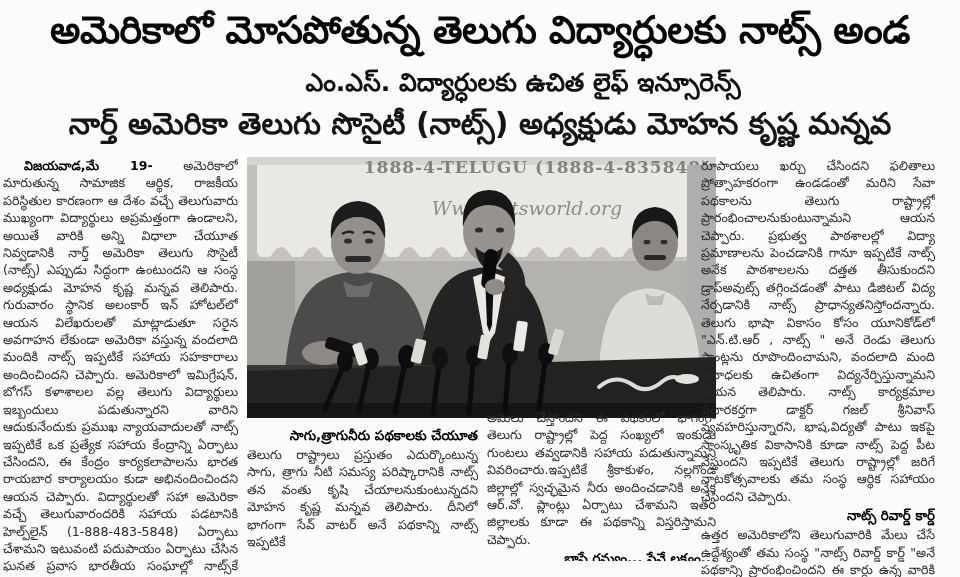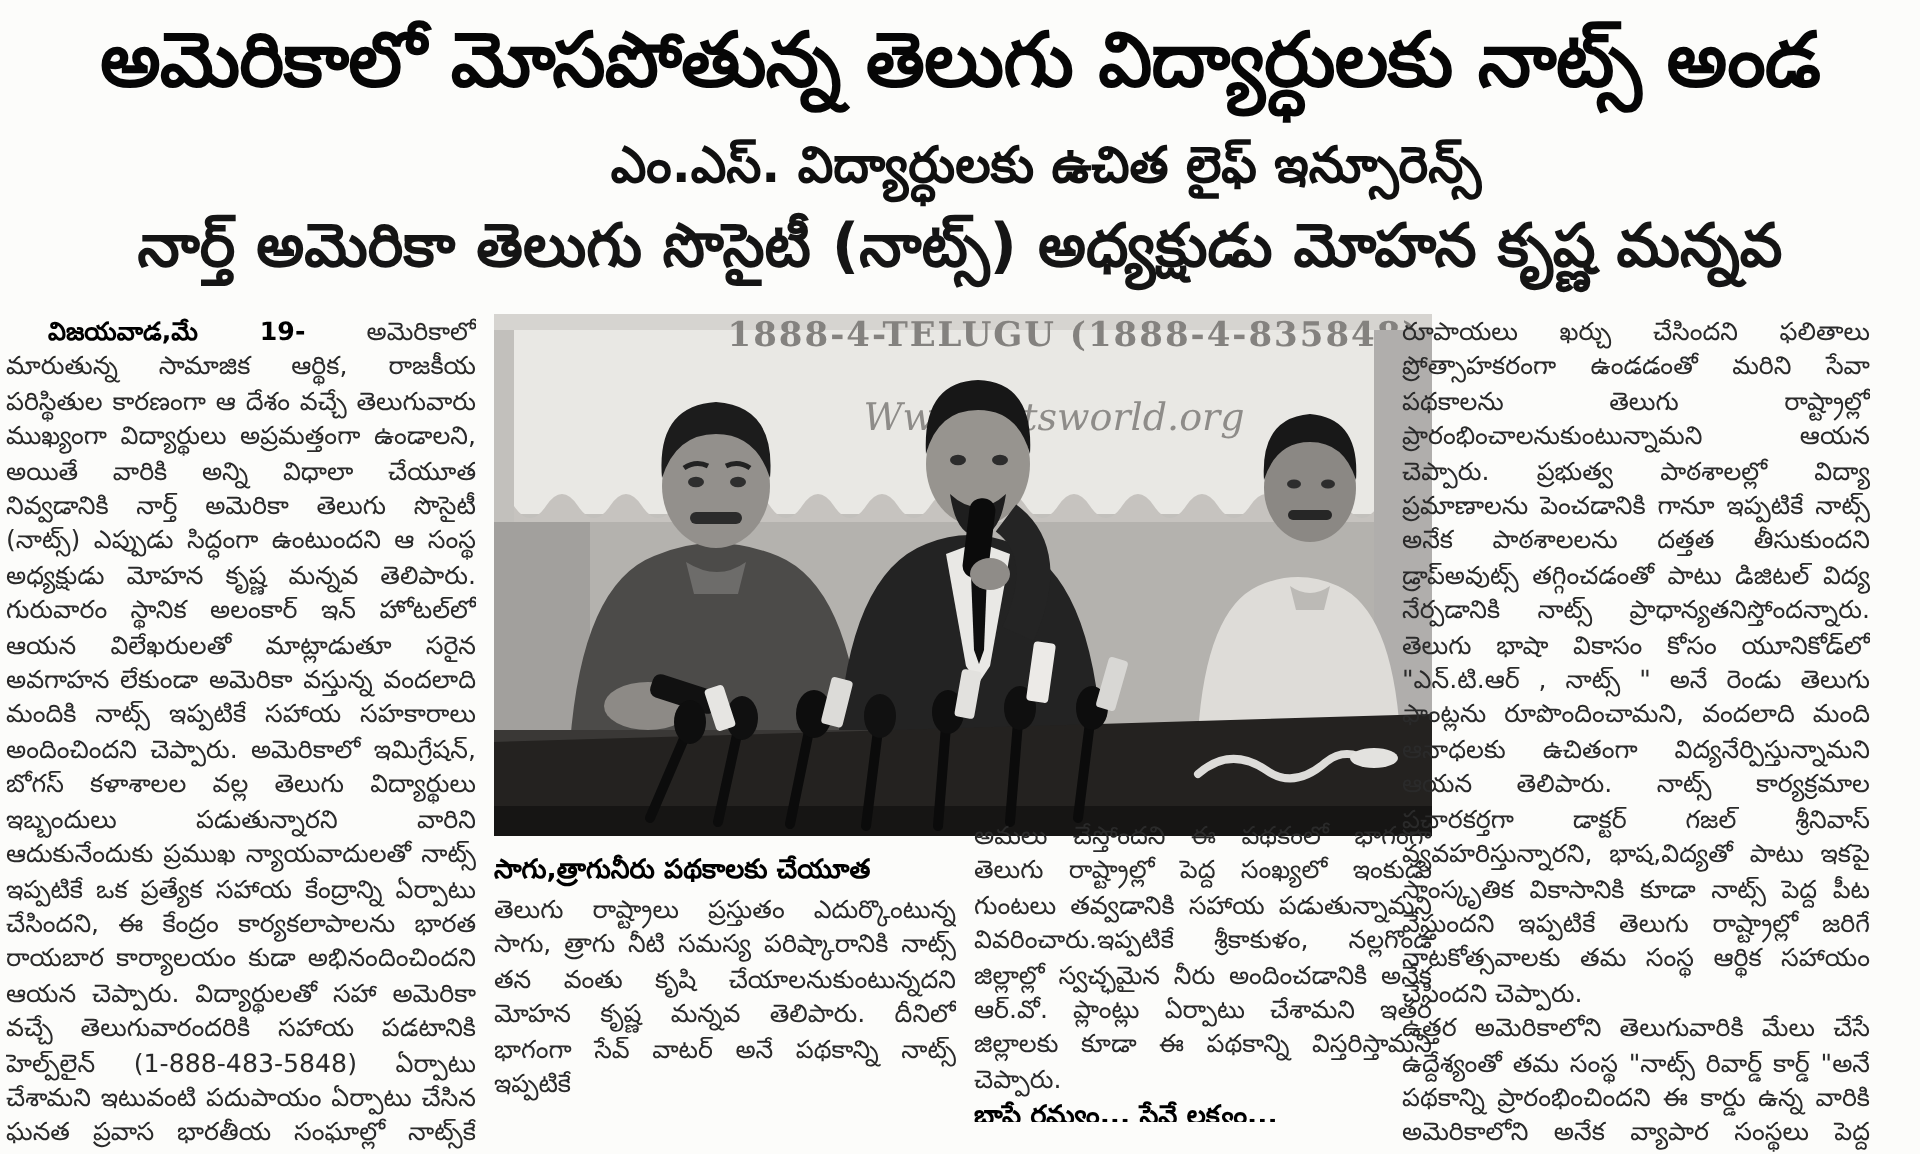--- a/index.html
+++ b/index.html
@@ -30,21 +30,21 @@
     font-size:12.6px; line-height:17.4px; text-align:justify; color:#2a2a2a;
   }
   .col p { text-align:justify; }
   .col-1 { left:3px;   top:157px; width:235px; height:420px; }
   .col-2 { left:247px; top:425px; width:231px; height:152px; }
   .col-3 { left:487px; top:409px; width:229px; height:152px; }
   .col-4 { left:701px; top:157px; width:234px; height:420px; }
   .dateline { font-weight:bold; color:#000;margin-left:21px; }
   .inner-subhead {
     font-weight:bold; font-size:13.4px; color:#000;
-    text-align:left; line-height:19px; margin:1px 0 1px 0;
+    text-align:right; line-height:19px; margin:1px 0 1px 0;
   }
   .photo-frame {
     position:absolute; left:247px; top:157px; width:469px; height:261px;
     background:#bab8b4; overflow:hidden;
   }
   .photo-frame svg { display:block; width:100%; height:100%; }
 </style>
 </head>
 <body>
 
@@ -149,16 +149,17 @@
   </div>
 
   <div class="col col-3">
     <p>అమలు చేస్తోందని ఈ పథకంలో భాగంగా తెలుగు రాష్ట్రాల్లో పెద్ద సంఖ్యలో ఇంకుడు గుంటలు తవ్వడానికి సహాయ పడుతున్నామని వివరించారు.ఇప్పటికే శ్రీకాకుళం, నల్లగొండ జిల్లాల్లో స్వచ్ఛమైన నీరు అందించడానికి అనేక ఆర్.వో. ప్లాంట్లు ఏర్పాటు చేశామని ఇతర జిల్లాలకు కూడా ఈ పథకాన్ని విస్తరిస్తామని చెప్పారు.</p>
     <div class="inner-subhead">భాషే రమ్యం... సేవే లక్ష్యం...</div>
 
   </div>
 
   <div class="col col-4">
     <p>రూపాయలు ఖర్చు చేసిందని ఫలితాలు ప్రోత్సాహకరంగా ఉండడంతో మరిని సేవా పథకాలను తెలుగు రాష్ట్రాల్లో ప్రారంభించాలనుకుంటున్నామని ఆయన చెప్పారు. ప్రభుత్వ పాఠశాలల్లో విద్యా ప్రమాణాలను పెంచడానికి గానూ ఇప్పటికే నాట్స్ అనేక పాఠశాలలను దత్తత తీసుకుందని డ్రాప్అవుట్స్ తగ్గించడంతో పాటు డిజిటల్ విద్య నేర్పడానికి నాట్స్ ప్రాధాన్యతనిస్తోందన్నారు. తెలుగు భాషా వికాసం కోసం యూనికోడ్‌లో "ఎన్.టి.ఆర్ , నాట్స్ " అనే రెండు తెలుగు ఫాంట్లను రూపొందించామని, వందలాది మంది ఆనాధలకు ఉచితంగా విద్యనేర్పిస్తున్నామని ఆయన తెలిపారు. నాట్స్ కార్యక్రమాల ప్రచారకర్తగా డాక్టర్ గజల్ శ్రీనివాస్ వ్యవహరిస్తున్నారని, భాష,విద్యతో పాటు ఇకపై సాంస్కృతిక వికాసానికి కూడా నాట్స్ పెద్ద పీట వేస్తుందని ఇప్పటికే తెలుగు రాష్ట్రాల్లో జరిగే నాటకోత్సవాలకు తమ సంస్థ ఆర్థిక సహాయం చేసిందని చెప్పారు.</p>
+    <div class="inner-subhead">నాట్స్ రివార్డ్ కార్డ్</div>
     <p>ఉత్తర అమెరికాలోని తెలుగువారికి మేలు చేసే ఉద్దేశ్యంతో తమ సంస్థ "నాట్స్ రివార్డ్ కార్డ్ "అనే పథకాన్ని ప్రారంభించిందని ఈ కార్డు ఉన్న వారికి అమెరికాలోని అనేక వ్యాపార సంస్థలు పెద్ద మొత్తంలో డిస్కౌంట్లు ఇస్తున్నాయని దీనివల్ల వేలాది మంది లబ్ధిపొందుతున్నారని ఆయన తెలిపారు. ఈ పథకాన్ని భారత దేశంలో కూడా ప్రవేశ పెట్టబోతున్నామని ఆయన చెప్పారు. విలేఖరుల సమావేశంలో నాట్స్ ప్రతినిధులు మురళీ కృష్ణ మన్నవ, యార్లగడ్డ వెంకన్న</p>
   </div>
 
 </div>
 
 </body></html>

